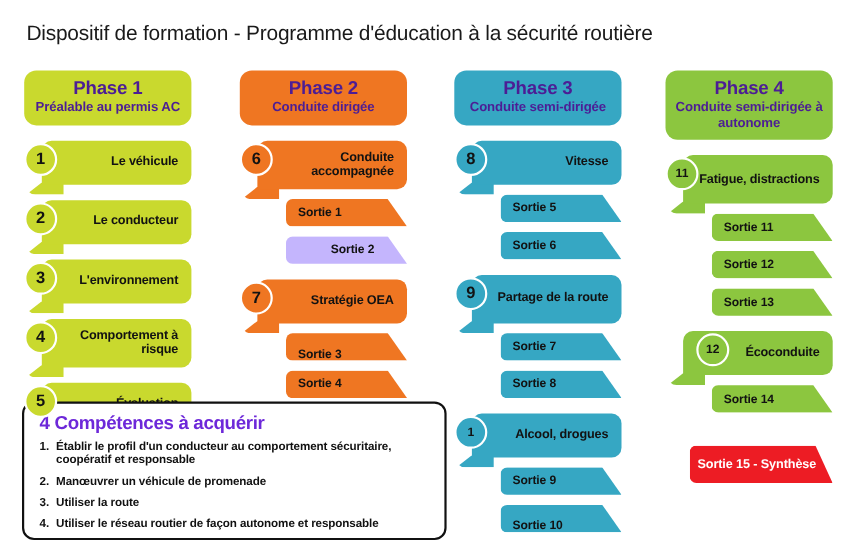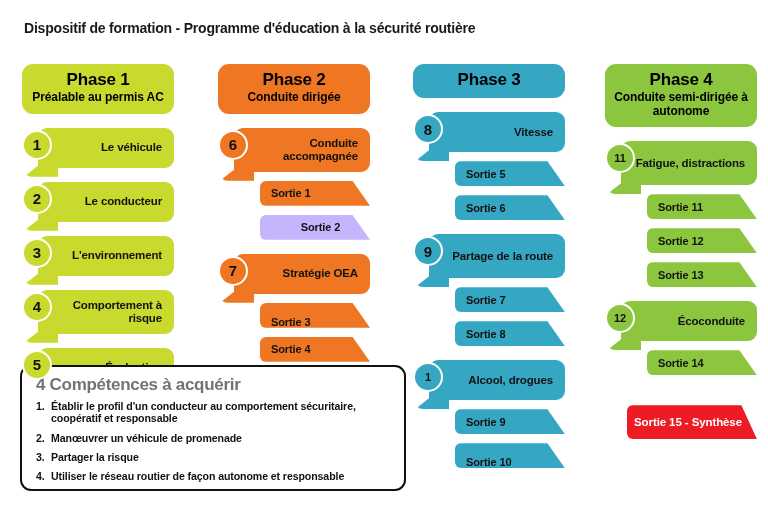--- a/index.html
+++ b/index.html
@@ -14,42 +14,42 @@
     overflow: hidden;
     font-family: "Liberation Sans", sans-serif;
     -webkit-font-smoothing: antialiased;
   }
 
   
   #diagram-title {
     position: absolute;
     left: 24px;
     top: 20px;
-    font-size: 14px;
-    font-weight: bold;
+    font-size: 19px;
+    font-weight: normal;
     color: #1a1a1a;
     letter-spacing: -0.2px;
     white-space: nowrap;
   }
 
   
   .phase-column {
     position: absolute;
     top: 64px;
   }
   .phase-column.col0 { left: 22px;  width: 152px; }
   .phase-column.col1 { left: 218px; width: 152px; }
   .phase-column.col2 { left: 413px; width: 152px; }
   .phase-column.col3 { left: 605px; width: 152px; }
 
   
   .phase-header {
     border-radius: 11px;
     text-align: center;
-    color: #000000;
+    color: #4c1d95;
     padding: 7px 6px 9px 6px;
     box-sizing: border-box;
   }
   .phase-header .ph-title {
     font-size: 17px;
     font-weight: bold;
     line-height: 1.08;
     letter-spacing: -0.2px;
   }
   .phase-header .ph-sub {
@@ -174,21 +174,21 @@
     height: 126px;
     border: 2px solid #111111;
     border-radius: 11px;
     box-sizing: border-box;
     background: #ffffff;
     padding: 8px 12px 6px 14px;
   }
   #competencies-box .box-title {
     font-size: 17px;
     font-weight: bold;
-    color: #737373;
+    color: #6d28d9;
     margin-bottom: 5px;
     letter-spacing: -0.3px;
   }
   #competencies-box ol {
     margin: 0;
     padding: 0;
     list-style: none;
     counter-reset: comp;
   }
   #competencies-box li {
@@ -284,20 +284,21 @@
       <div class="sortie" style="background: rgb(239, 118, 34); align-items: flex-end;">
         <span class="lbl">Sortie 3</span>
       </div>
       <div class="sortie" style="background: rgb(239, 118, 34);">
         <span class="lbl">Sortie 4</span>
       </div>
     </div>
     <div class="phase-column col2">
       <div class="phase-header" style="background: rgb(54, 167, 195);">
         <div class="ph-title">Phase 3</div>
+        <div class="ph-sub">Conduite semi-dirigée</div>
       </div>
       <div class="num-item">
         <div class="num-tail" style="background: rgb(54, 167, 195);"></div>
         <div class="num-body" style="background: rgb(54, 167, 195);">
           <div class="lbl">Vitesse</div>
         </div>
         <div class="num-badge" style="background: rgb(54, 167, 195);">8</div>
       </div>
       <div class="sortie" style="background: rgb(54, 167, 195);">
         <span class="lbl">Sortie 5</span>
@@ -351,32 +352,32 @@
         <span class="lbl">Sortie 12</span>
       </div>
       <div class="sortie" style="background: rgb(140, 198, 63);">
         <span class="lbl">Sortie 13</span>
       </div>
       <div class="num-item">
         <div class="num-tail" style="background: rgb(140, 198, 63);"></div>
         <div class="num-body" style="background: rgb(140, 198, 63);">
           <div class="lbl">Écoconduite</div>
         </div>
-        <div class="num-badge two-digit" style="background: rgb(140, 198, 63);">12</div>
+        <div class="num-badge two-digit" style="background: rgb(140, 198, 63); margin-left: 28px;">12</div>
       </div>
       <div class="sortie" style="background: rgb(140, 198, 63);">
         <span class="lbl">Sortie 14</span>
       </div>
       <div class="synthese" style="background: rgb(237, 28, 36);">
         <span class="lbl">Sortie 15 - Synthèse</span>
       </div>
     </div>
   </div>
 
 <div id="competencies-box">
   <div class="box-title">4 Compétences à acquérir</div>
   <ol id="competencies-list">
       <li>Établir le profil d'un conducteur au comportement sécuritaire, coopératif et responsable</li>
       <li>Manœuvrer un véhicule de promenade</li>
-      <li>Partager la risque</li>
+      <li>Utiliser la route</li>
       <li>Utiliser le réseau routier de façon autonome et responsable</li>
     </ol>
 </div>
 
 </body></html>

